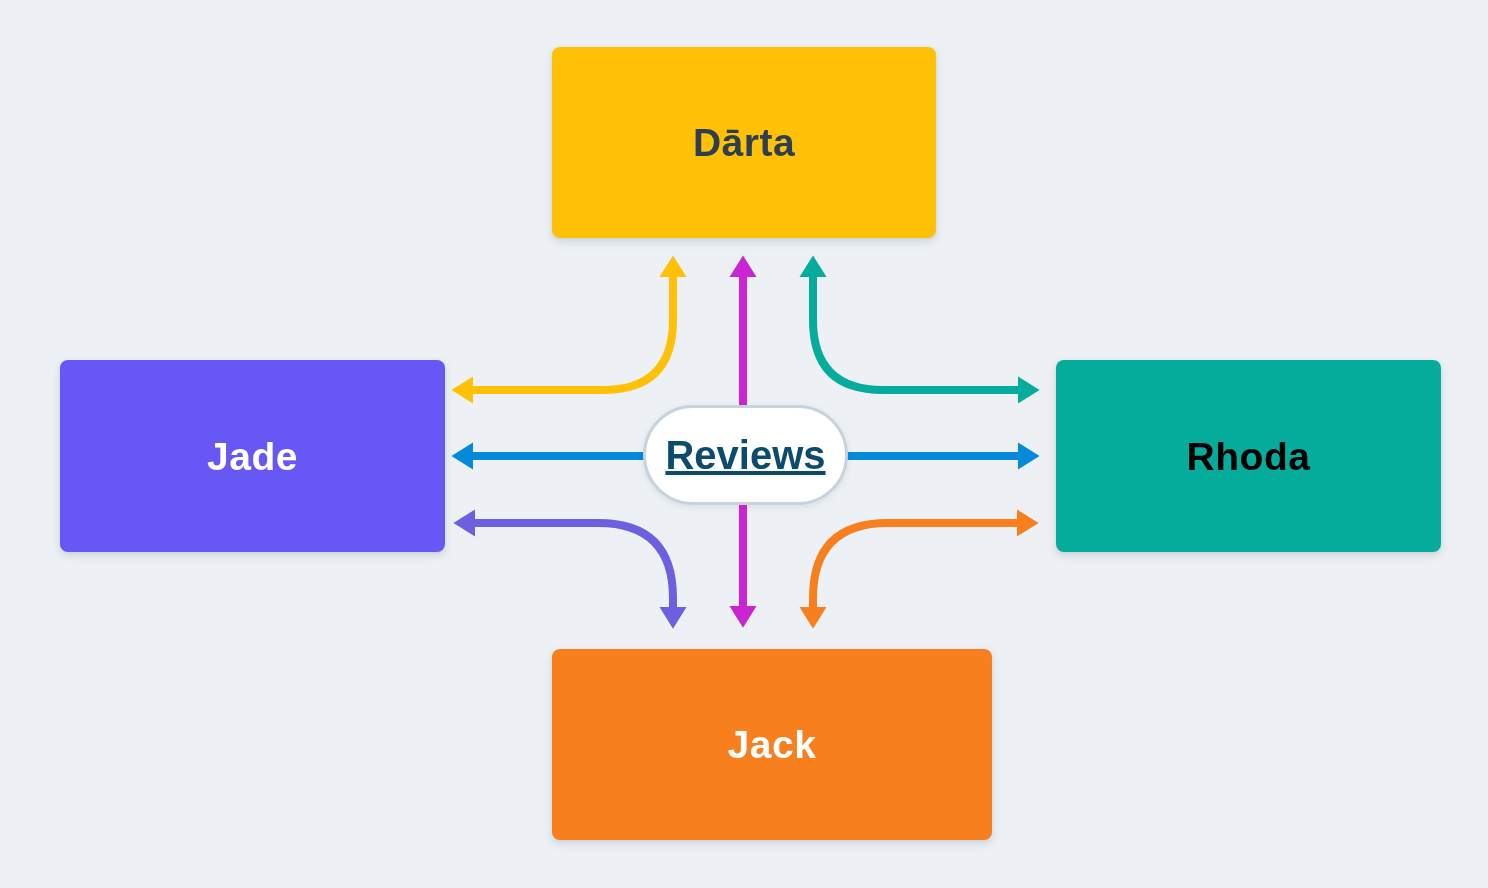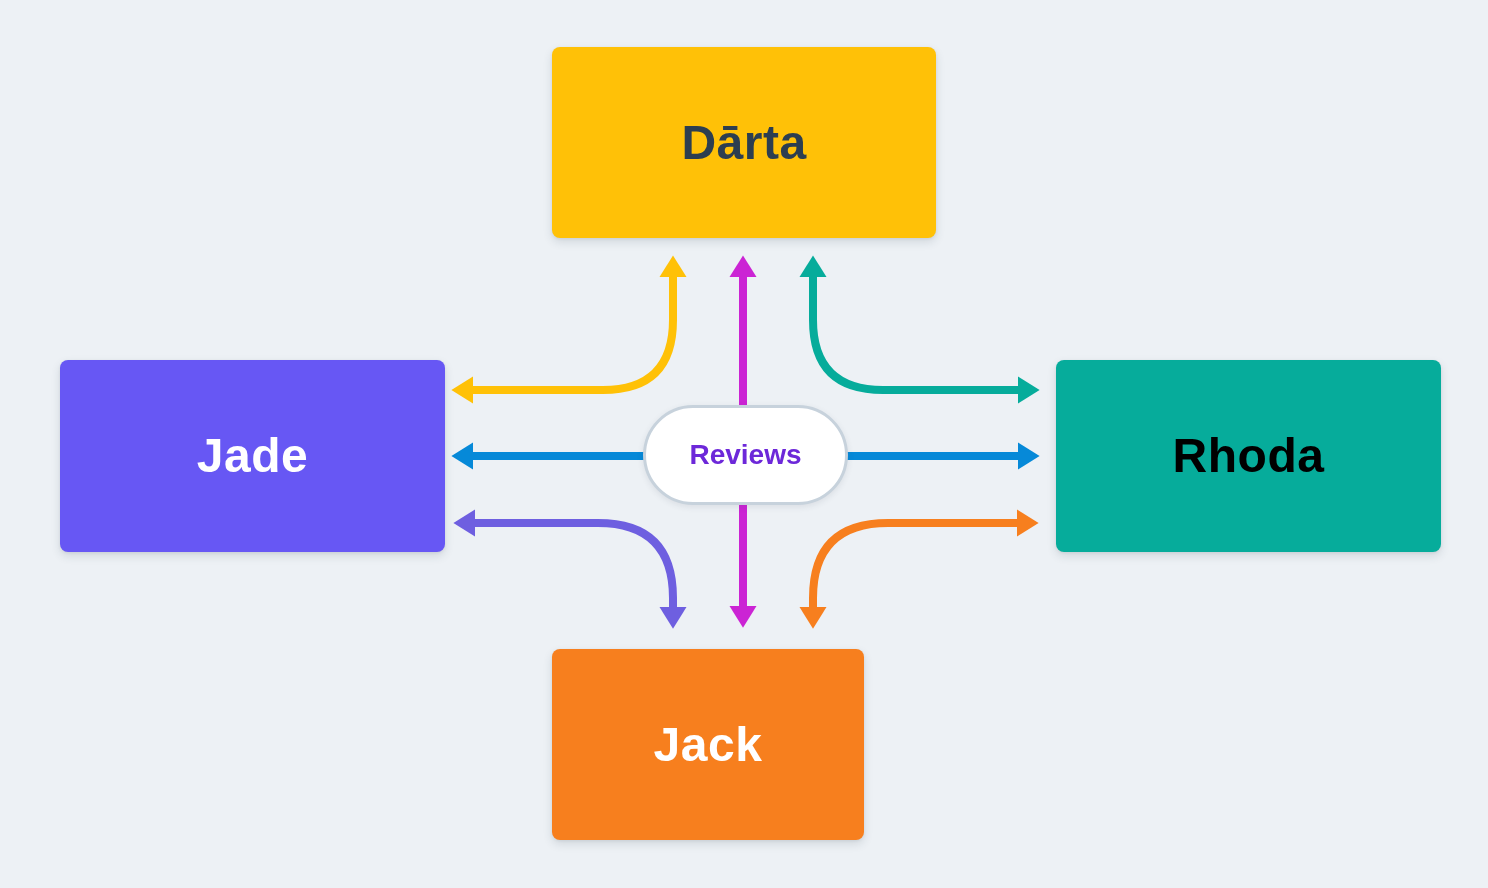--- a/index.html
+++ b/index.html
@@ -30,50 +30,51 @@
   .node {
     position: absolute;
     z-index: 2;
     display: flex;
     align-items: center;
     justify-content: center;
     border-radius: 8px;
     box-shadow: 0 4px 10px rgba(45,62,80,0.14), 0 1px 3px rgba(45,62,80,0.08);
   }
   .node-label {
-    font-size: 48px;
+    font-size: 39px;
     font-weight: 700;
     letter-spacing: 0.5px;
     line-height: 1;
   }
   .node-darta { left: 552px; top: 47px;  width: 384px; height: 191px; background: #FFC107; color: #2C3E50; }
   .node-jade  { left: 60px;  top: 360px; width: 385px; height: 192px; background: #6757F4; color: #FFFFFF; }
   .node-rhoda { left: 1056px;top: 360px; width: 385px; height: 192px; background: #06AC9B; color: #000000; }
-  .node-jack  { left: 552px; top: 649px; width: 312px; height: 191px; background: #F77F1E; color: #FFFFFF; justify-content: center; }
+  .node-jack  { left: 552px; top: 649px; width: 440px; height: 191px; background: #F77F1E; color: #FFFFFF; justify-content: center; }
   .pill {
     position: absolute;
     z-index: 3;
     left: 643px;
     top: 405px;
     width: 205px;
     height: 100px;
     box-sizing: border-box;
     background: #FFFFFF;
     border: 3px solid #C7D2DC;
     border-radius: 52px;
     display: flex;
     align-items: center;
     justify-content: center;
     box-shadow: 0 2px 6px rgba(45,62,80,0.10);
   }
   .pill-text {
-    font-size: 28px;
+    font-size: 40px;
     font-weight: 700;
-    color: #6d28d9;
+    color: #0c4a6e;
     line-height: 1;
+    text-decoration: underline;
   }
 </style>
 </head>
 <body>
 
 <div class="canvas">
 
   <svg class="edges" viewBox="0 0 1488 888" xmlns="http://www.w3.org/2000/svg">
     <defs>
       <marker id="ah-yellow" viewBox="0 0 8 10" refX="0.5" refY="5" markerWidth="2.75" markerHeight="3.5" orient="auto-start-reverse">

